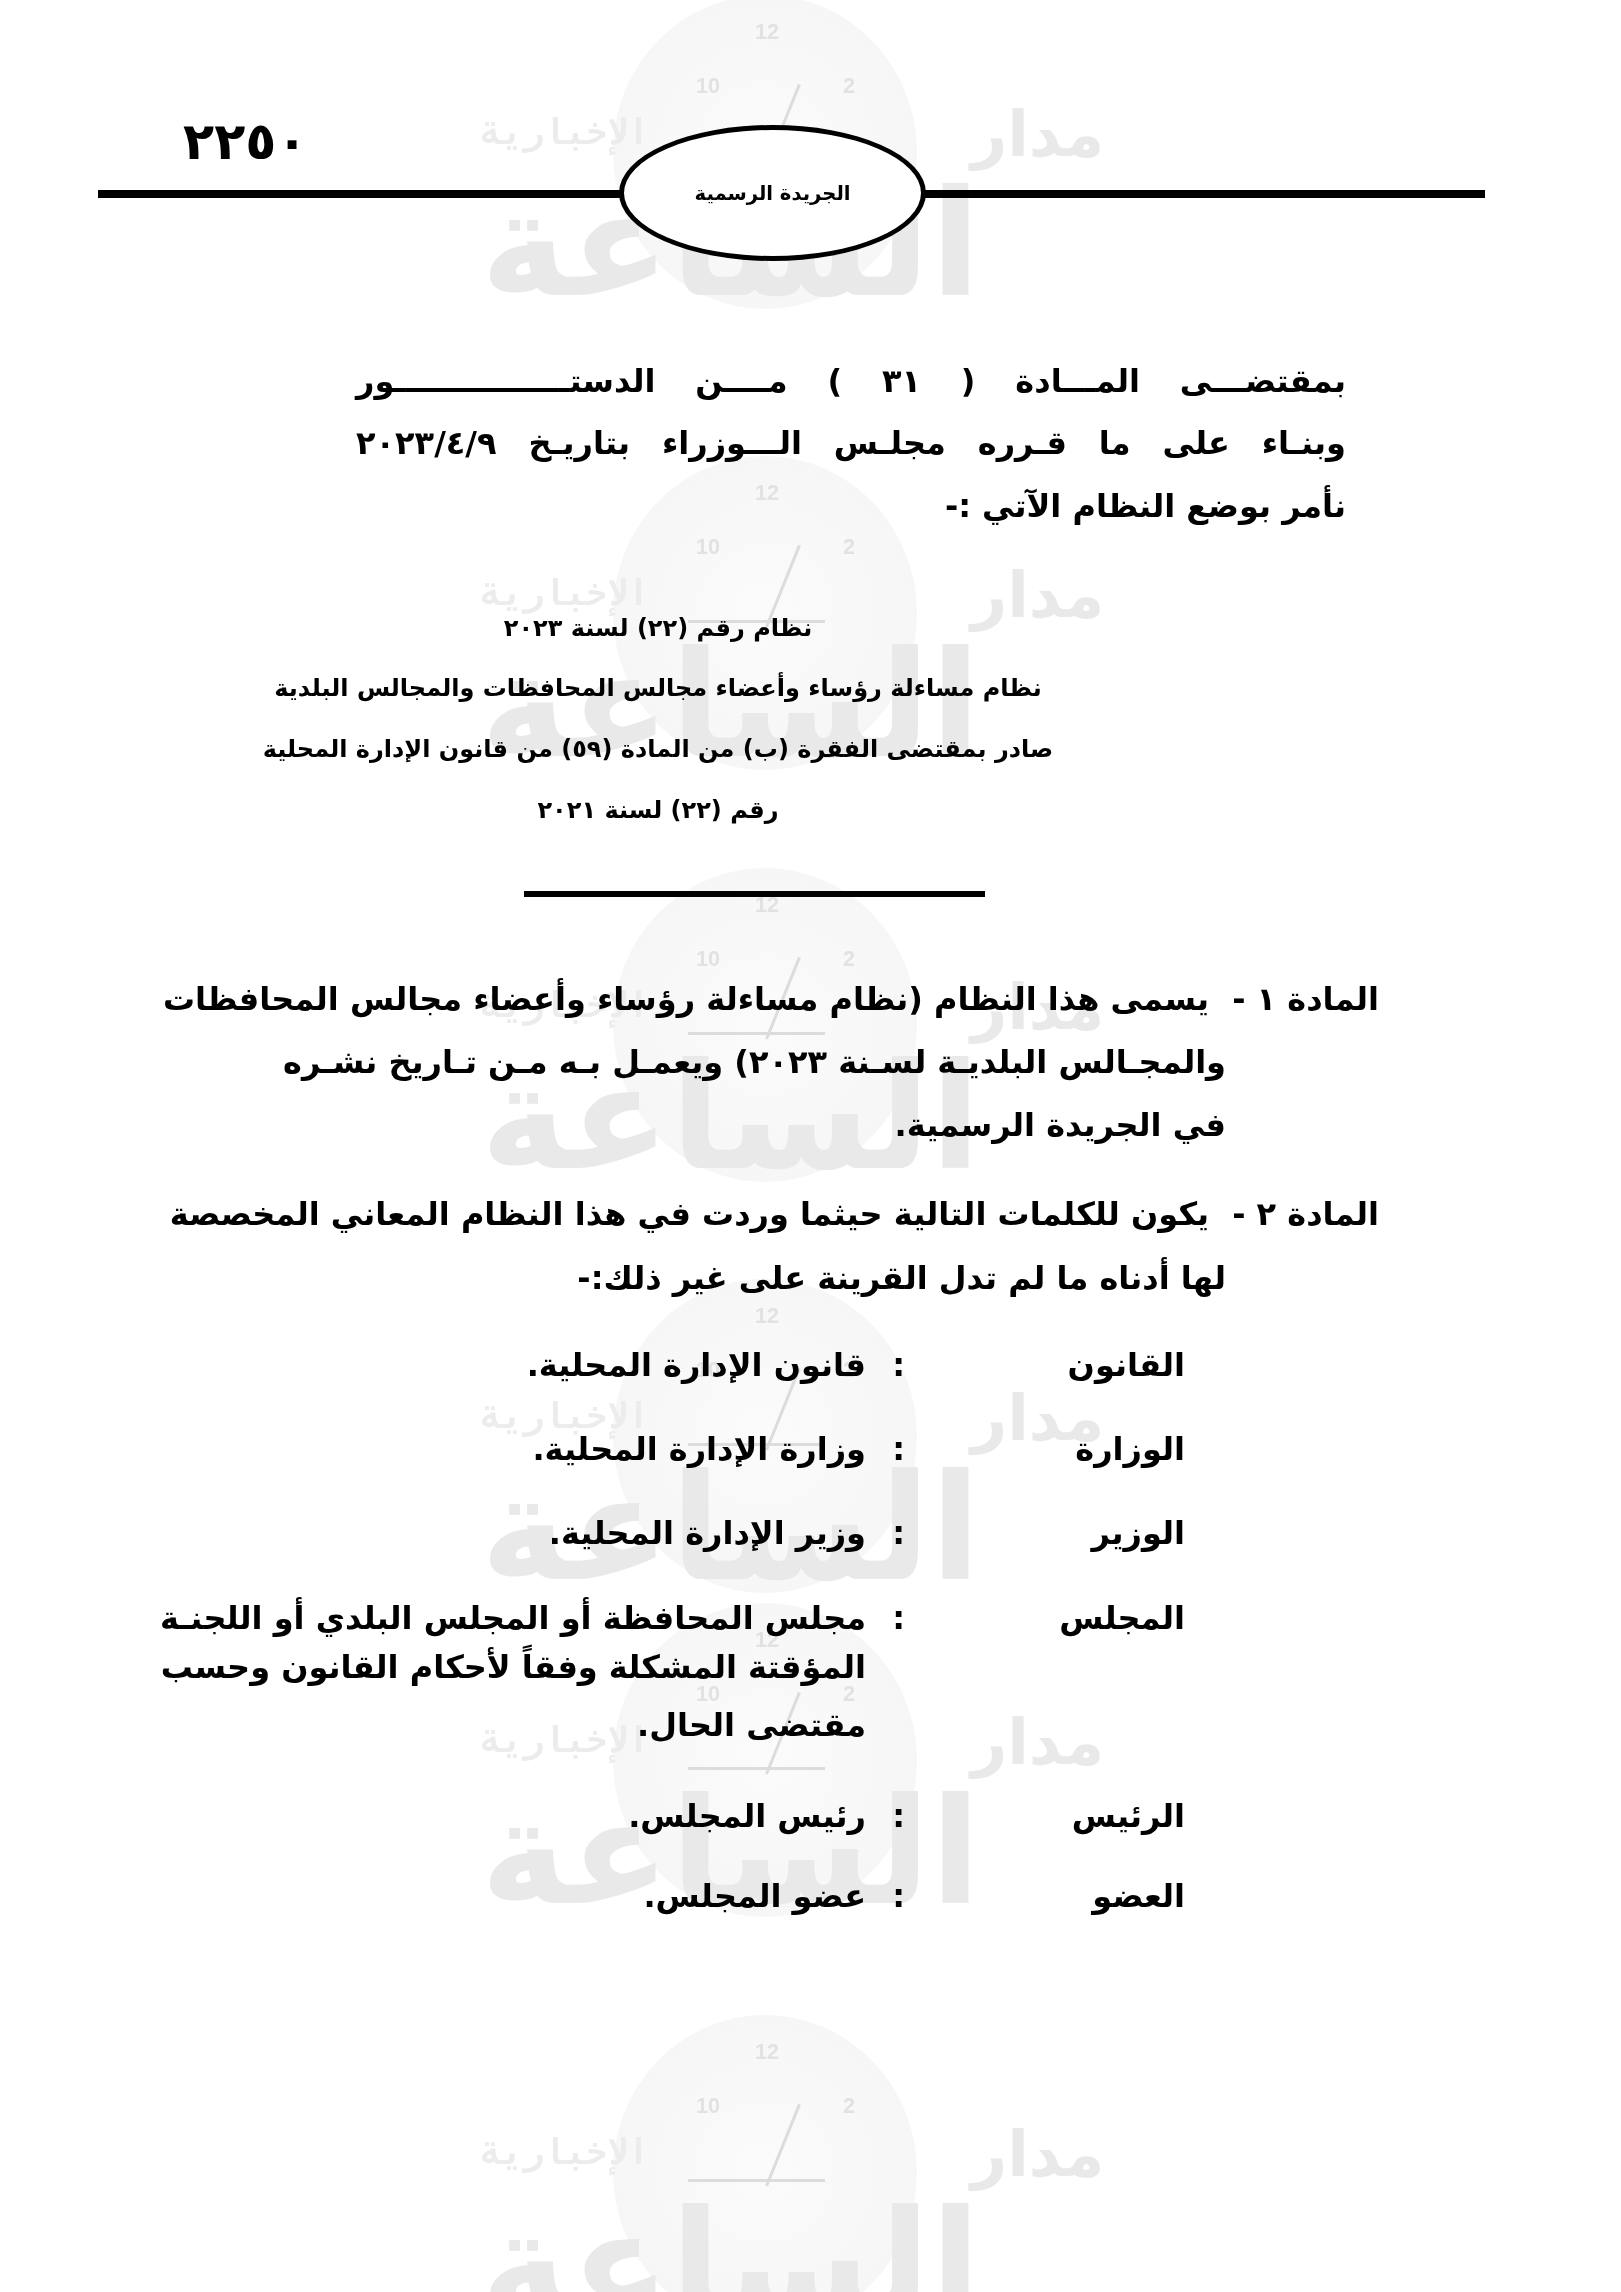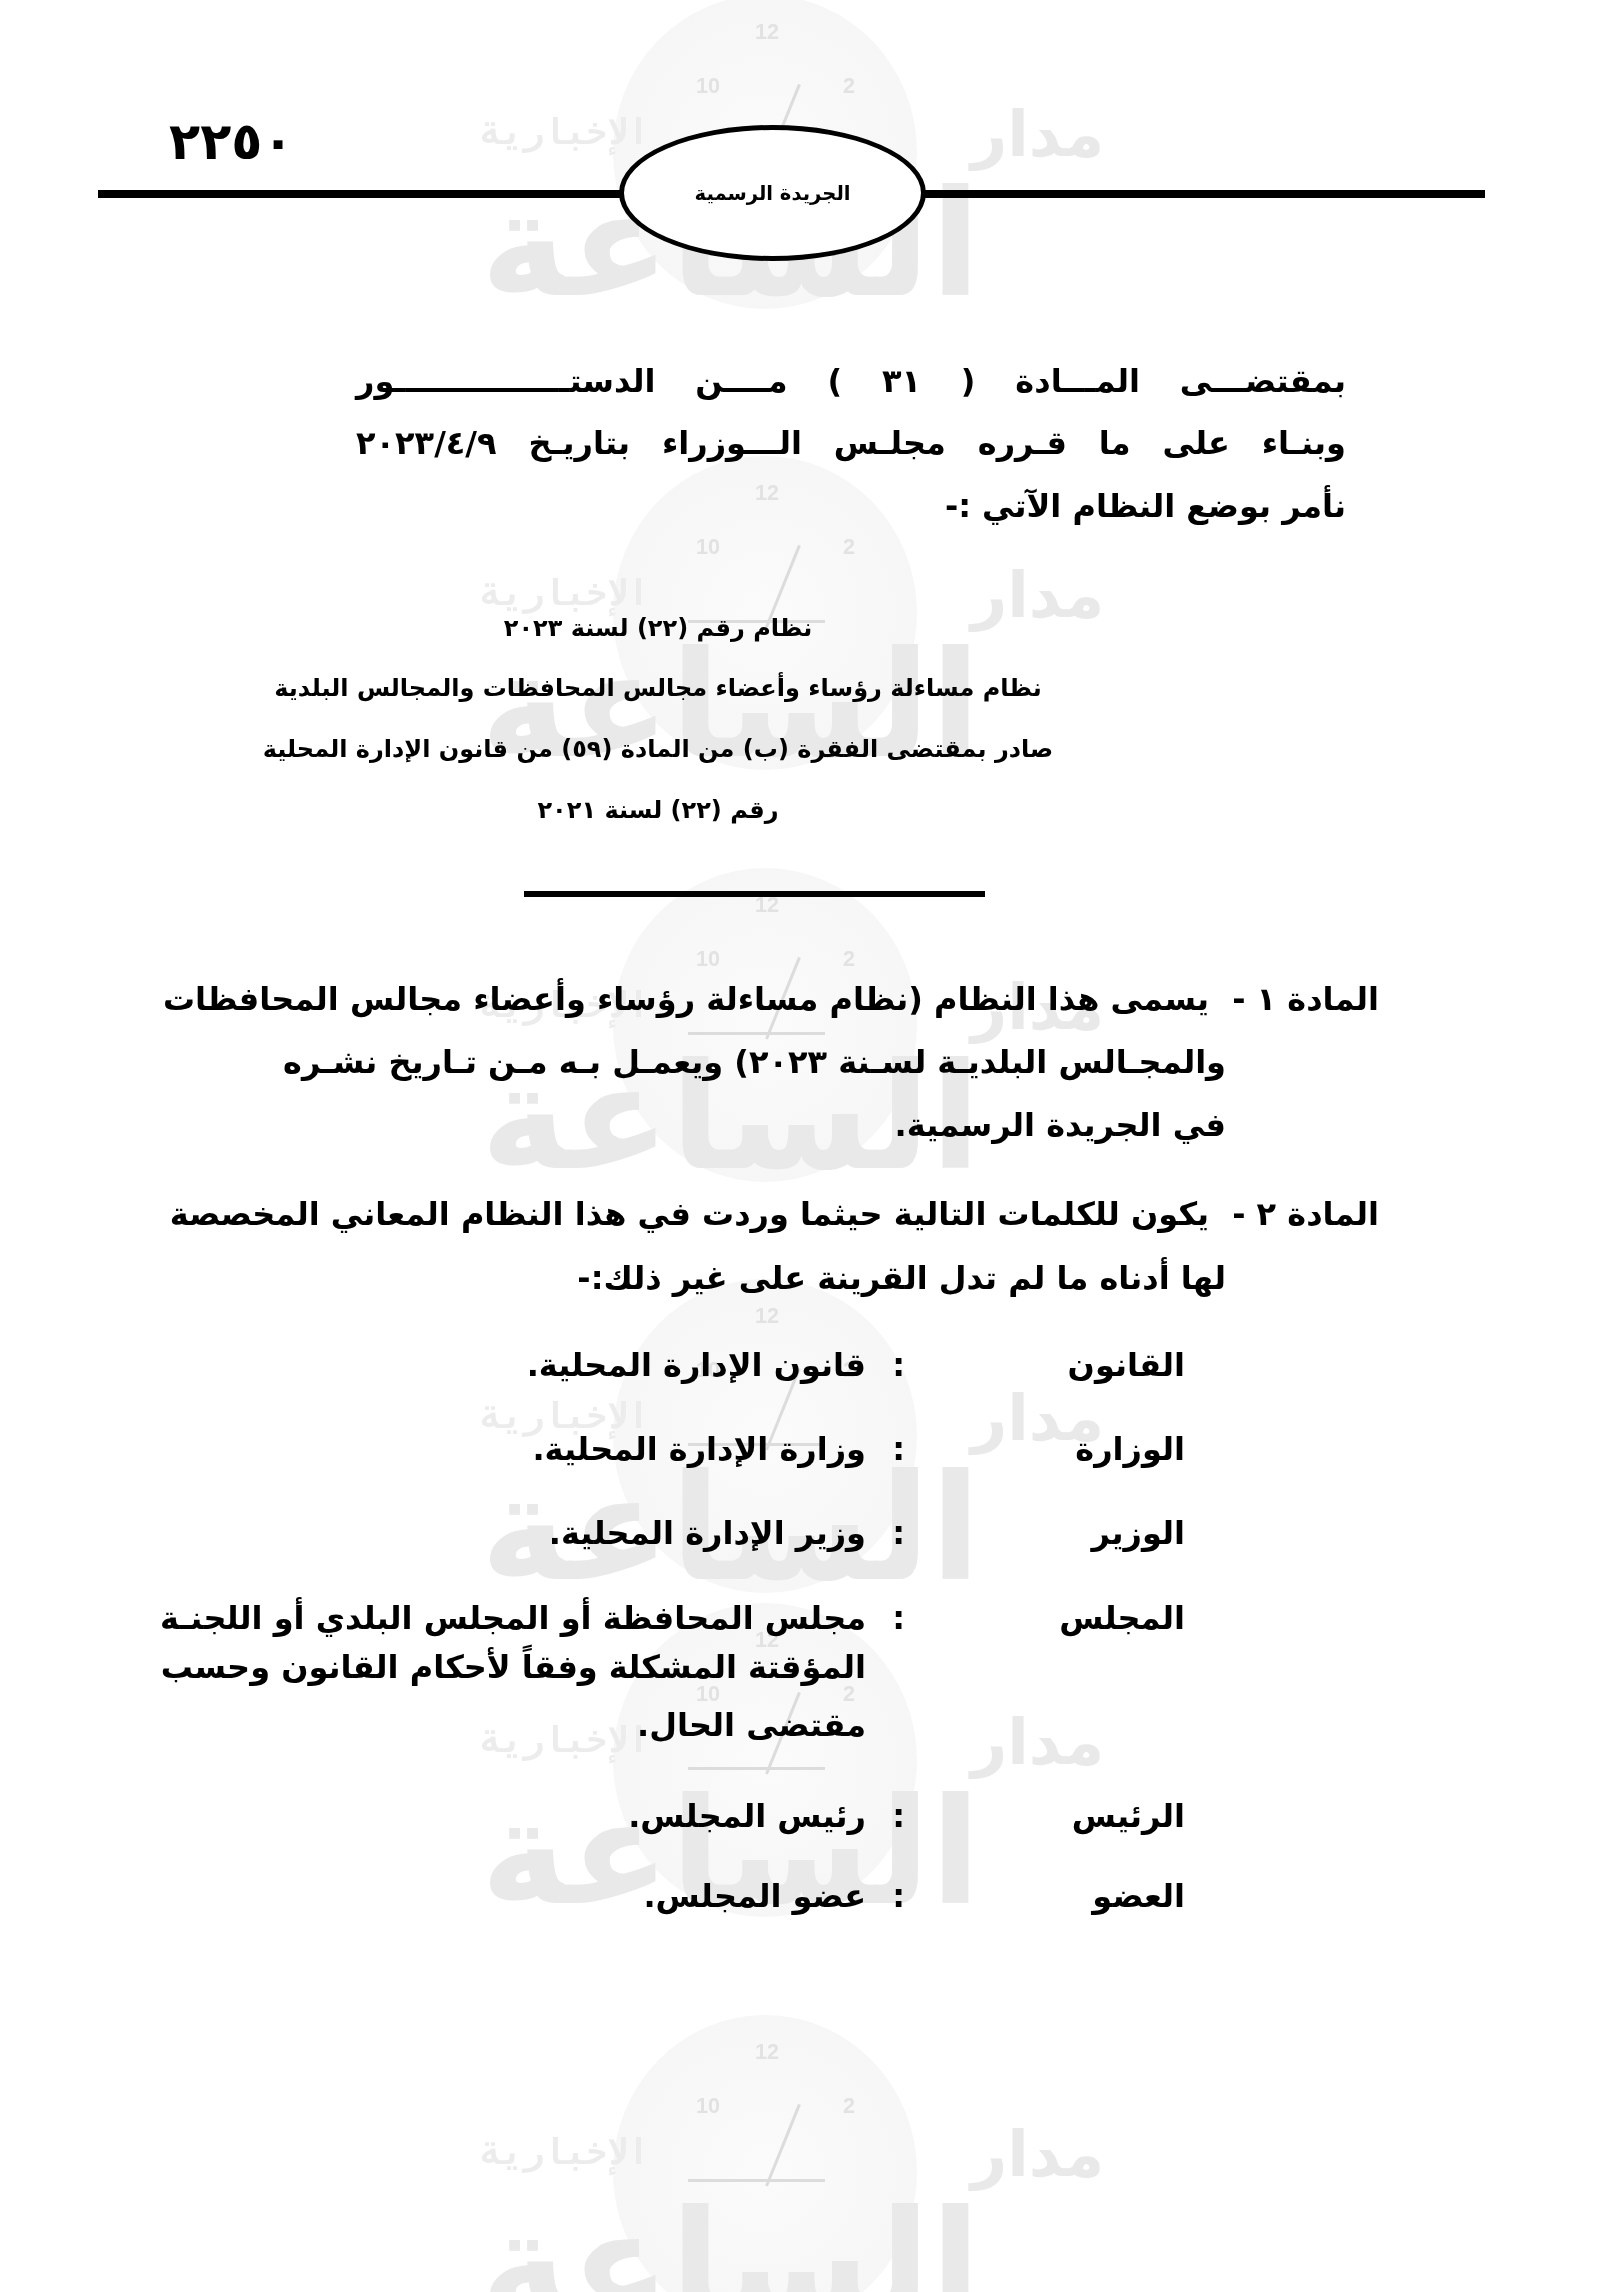--- a/index.html
+++ b/index.html
@@ -12,21 +12,21 @@
   .wm .big{position:absolute;left:19.6px;top:191px;font-family:"DejaVu Sans",sans-serif;font-weight:bold;font-size:147px;color:#e9e9e9;line-height:1;letter-spacing:-3.9px;}
   .wm .small1{position:absolute;left:19.6px;top:132px;font-family:Liberation Mono, monospace;font-weight:bold;font-size:35px;color:#ececec;}
   .wm .small2{position:absolute;left:510px;top:118px;font-family:"DejaVu Sans",sans-serif;font-weight:bold;font-size:63px;color:#e9e9e9;}
   .wm .hand1{position:absolute;left:227px;top:179px;width:137px;height:2.9px;background:#dcdcdc;}
   .wm .hand2{position:absolute;left:304px;top:98px;width:2.9px;height:88px;background:#dcdcdc;transform:rotate(22deg);transform-origin:bottom;}
 
   
   .hdr-line{position:absolute;left:98px;top:190px;width:1387px;height:7.8px;background:#000;}
   .hdr-ellipse{position:absolute;left:619px;top:125px;width:297px;height:126px;border:5.9px solid #000;border-radius:50%;background:#fff;display:flex;align-items:center;justify-content:center;}
   .hdr-ellipse span{font-family:"DejaVu Sans",sans-serif;font-weight:bold;font-size:19.6px;direction:rtl;}
-  .page-num{position:absolute;left:169px;top:116px;font-family:"DejaVu Sans",sans-serif;font-weight:bold;font-size:51px;line-height:1;direction:rtl;}
+  .page-num{position:absolute;left:183px;top:116px;font-family:"DejaVu Sans",sans-serif;font-weight:bold;font-size:51px;line-height:1;direction:rtl;}
 
   .t{position:absolute;font-family:"DejaVu Sans",sans-serif;font-weight:bold;direction:rtl;white-space:nowrap;line-height:1;}
   .pre{font-size:32px;right:275px;text-align:justify;text-align-last:justify;width:990px;}
   .ctr{font-size:24px;left:0;width:1316px;text-align:center;}
   .sep{position:absolute;left:524px;top:891px;width:461px;height:5.9px;background:#000;}
   .art{font-size:32px;}
   .def{font-size:32px;}
 </style>
 </head>
 <body>

